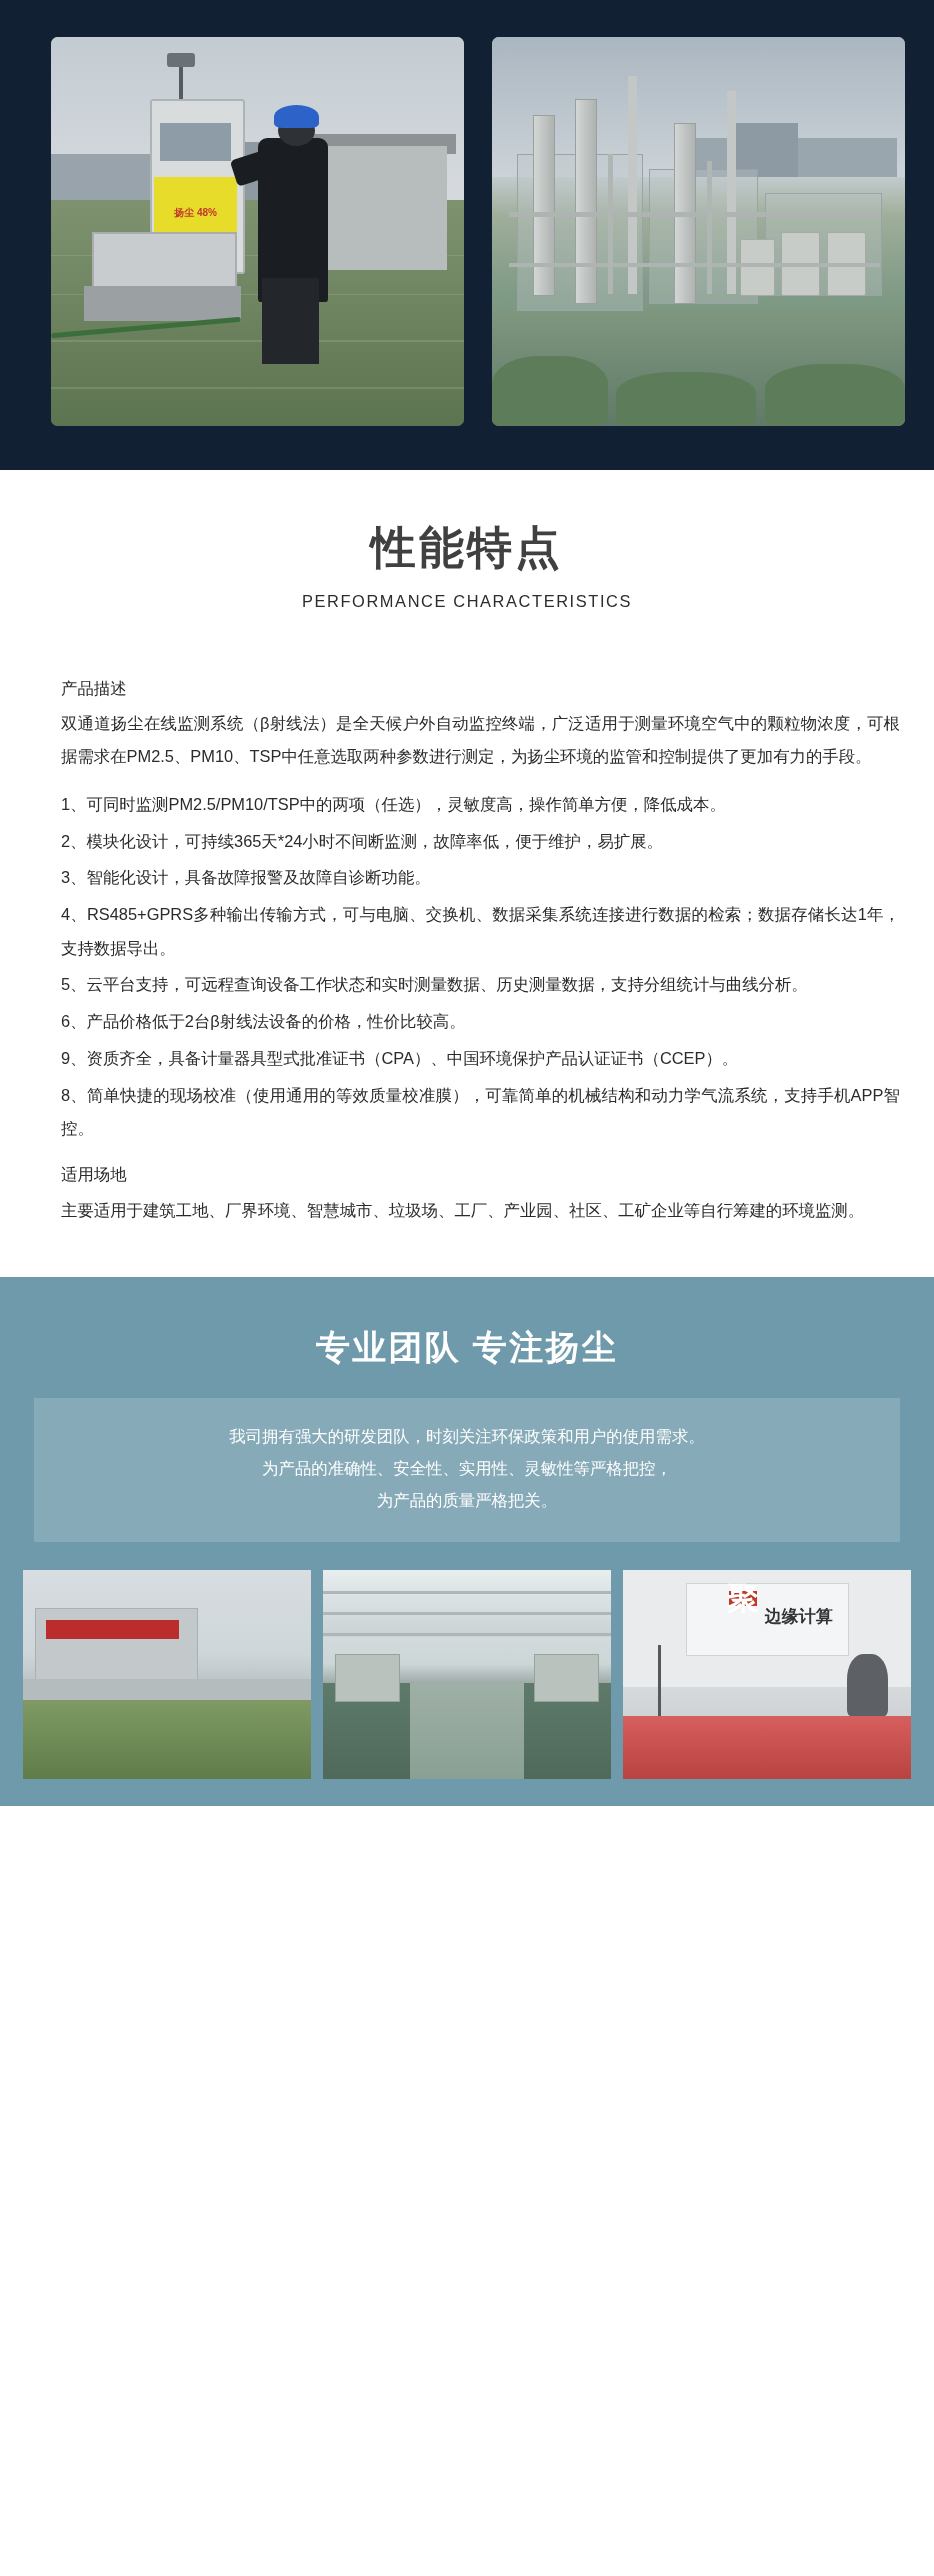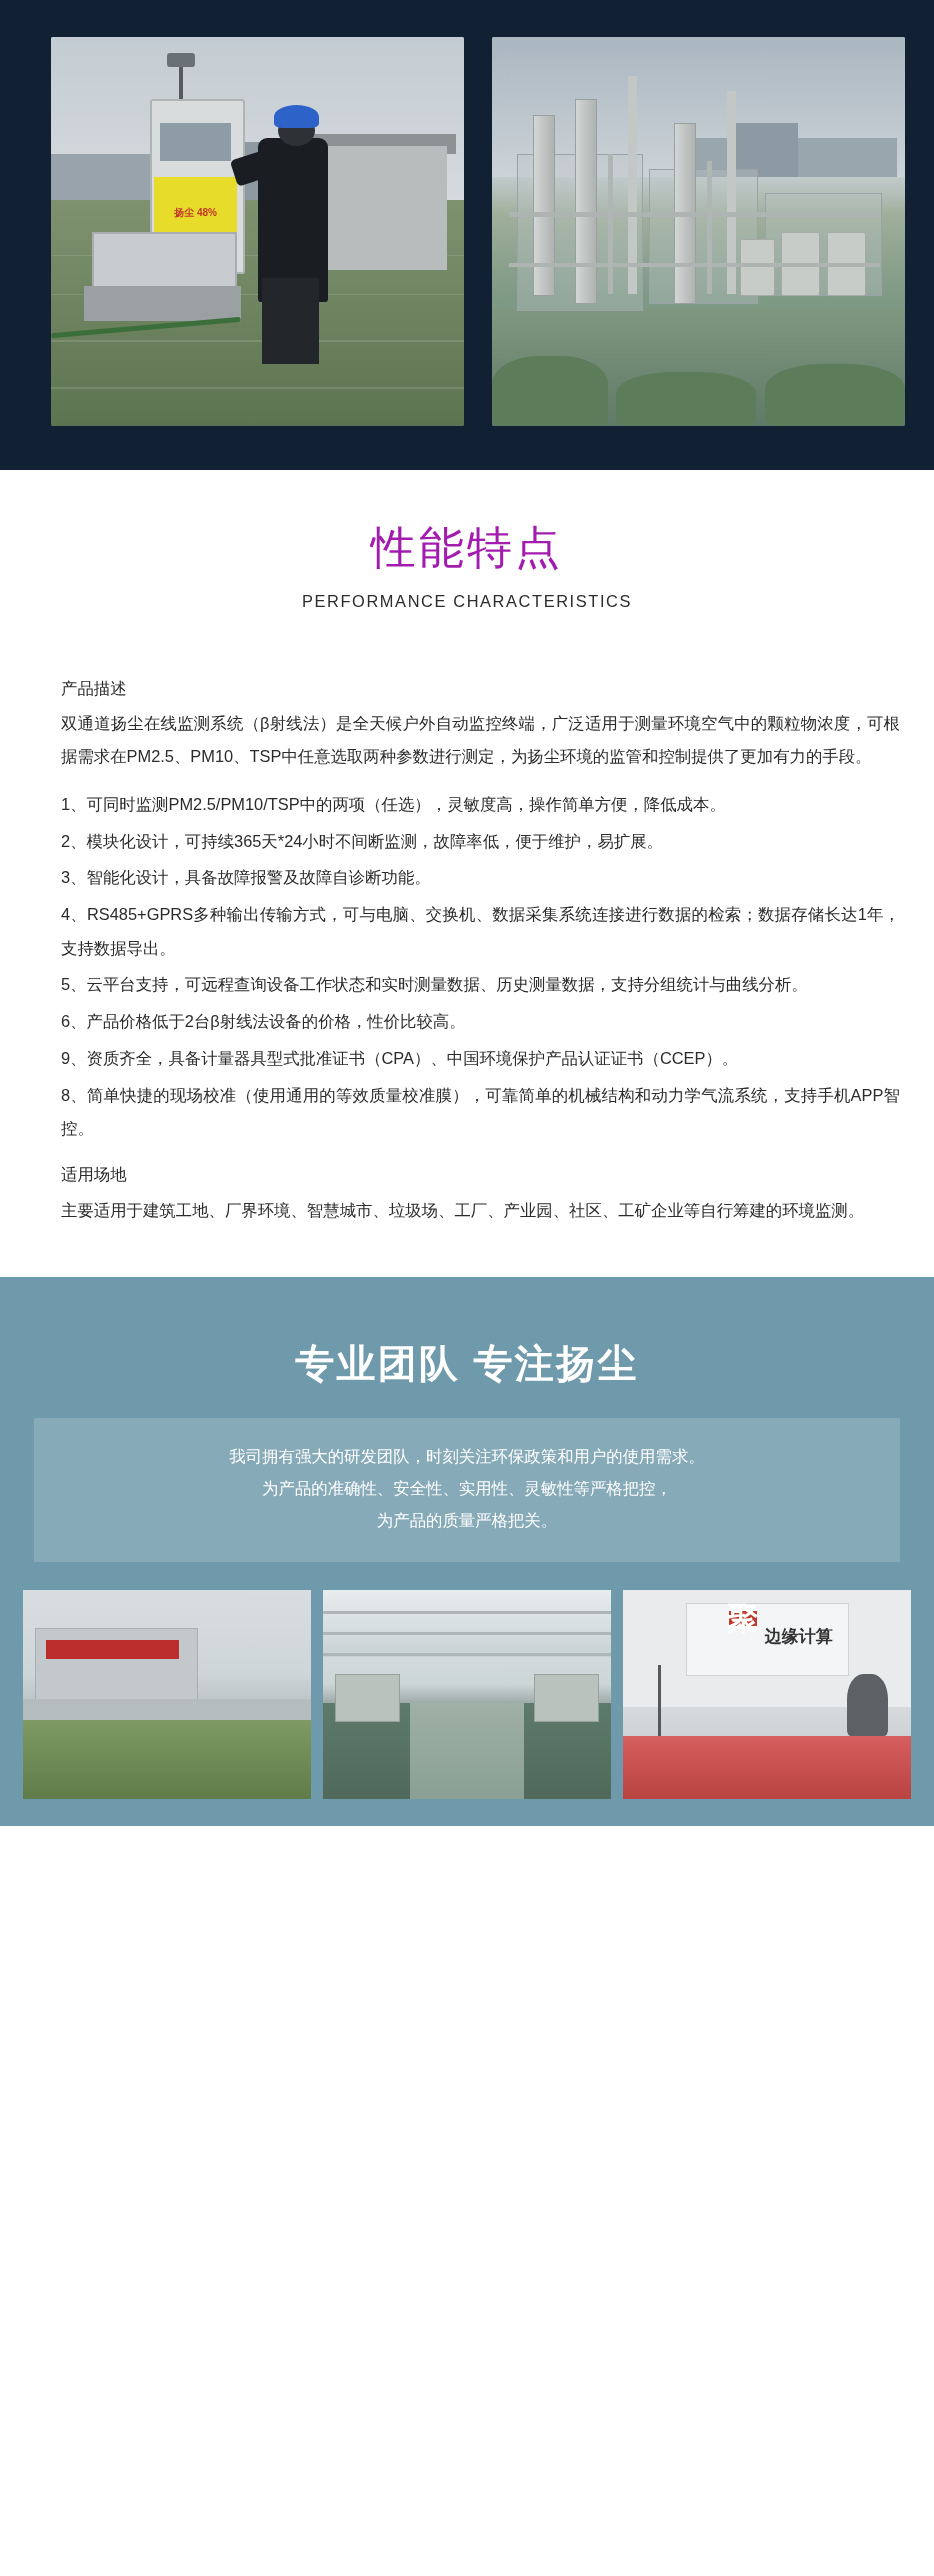--- a/index.html
+++ b/index.html
@@ -22,21 +22,21 @@
   .photo-band {
     background: #122034;
     padding: 37px 51px 44px 51px;
     display: flex;
     gap: 28px;
     box-sizing: border-box;
   }
   .photo-card {
     width: 413px;
     height: 389px;
-    border-radius: 2px;
+    border-radius: 7px;
     overflow: hidden;
     position: relative;
     flex: none;
   }
 
   
   .ph1 {
     background:
       linear-gradient(to bottom, #b9c4cc 0%, #c6ced4 38%, #cfd6d9 42%, #7d8f6d 52%, #6f8560 70%, #5e7552 100%);
   }
@@ -141,22 +141,22 @@
 
   
   .perf {
     padding: 48px 0 31px 0;
     text-align: center;
   }
   .perf h1 {
     margin: 0;
     font-size: 45px;
     letter-spacing: 3.1px;
-    font-weight: normal;
-    color: #a21caf;
+    font-weight: bold;
+    color: #404040;
   }
   .perf .sub {
     margin-top: 14px;
     font-size: 16.4px;
     letter-spacing: 1.6px;
     color: #2c2c2c;
   }
 
   .body-copy {
     padding: 17px 34px 47px 61px;
@@ -176,22 +176,22 @@
   }
 
   
   .team {
     background: #6f9aab;
     padding: 48px 0 0 0;
     text-align: center;
     color: #ffffff;
   }
   .team h2 {
-    margin: 12px;
-    font-size: 39px;
+    margin: 0;
+    font-size: 34px;
     letter-spacing: 2.3px;
     font-weight: bold;
   }
   .team .team-sub {
     margin-top: 17px;
     font-size: 15.6px;
     letter-spacing: 0.8px;
     color: #f2f7f9;
   }
   .team-box {

